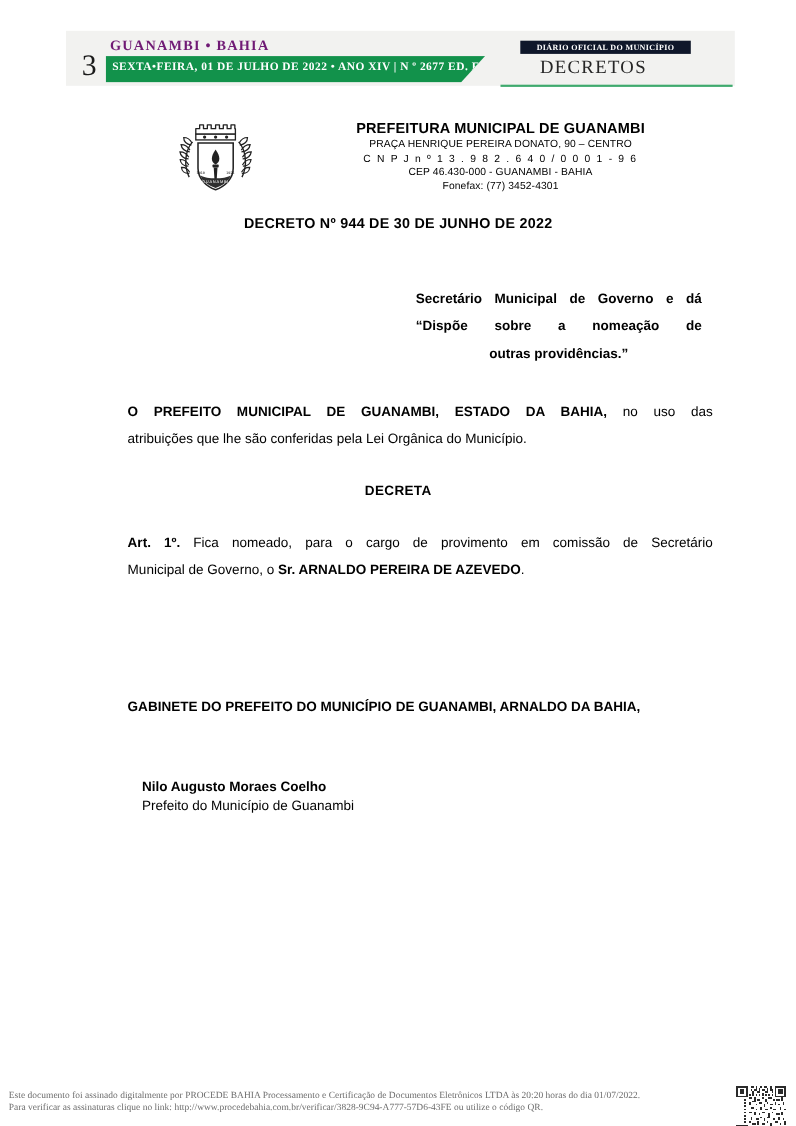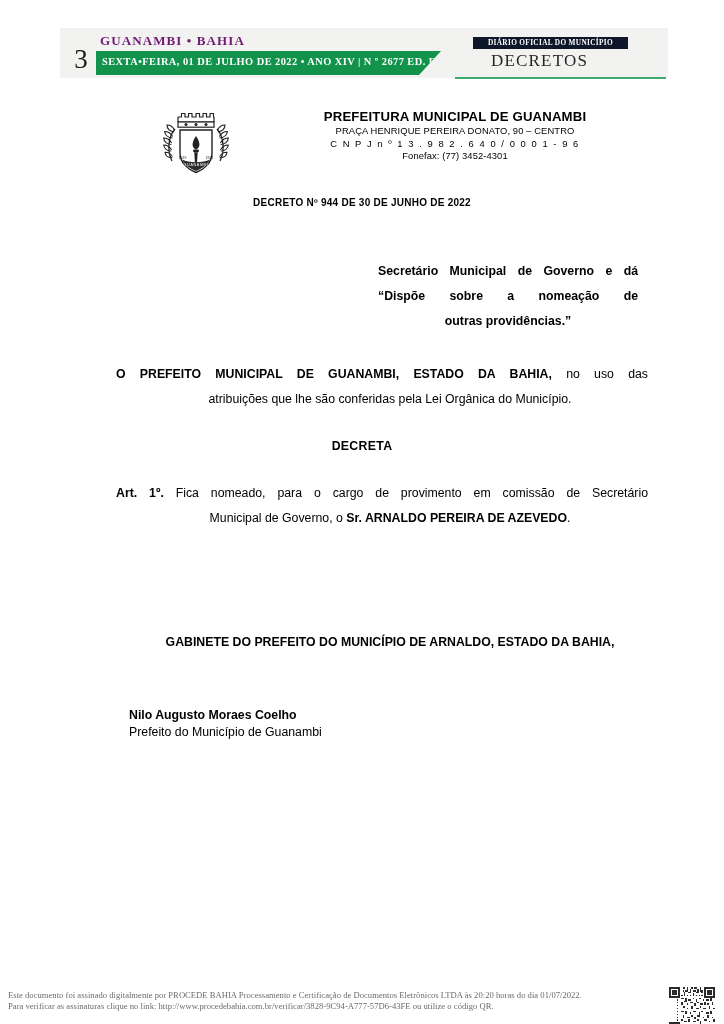--- a/index.html
+++ b/index.html
@@ -178,21 +178,21 @@
     white-space: nowrap;
   }
 
   
   .decree-title {
     position: absolute;
     left: 60px;
     top: 194px;
     width: 604px;
     text-align: center;
-    font-size: 10px;
+    font-size: 13px;
     font-weight: bold;
     letter-spacing: 0.25px;
     line-height: 18px;
   }
 
   .ementa {
     position: absolute;
     left: 378px;
     top: 259px;
     width: 260px;
@@ -211,21 +211,21 @@
 
   .para {
     position: absolute;
     left: 116px;
     width: 532px;
     font-size: 12.3px;
     line-height: 25px;
     text-align: justify;
   }
   .para .j { display: block; text-align: justify; text-align-last: justify; }
-  .para .last { display: block; text-align: center; margin-left: 16px; }
+  .para .last { display: block; text-align: left; }
   .para b { font-weight: bold; }
 
   .preamble { top: 362px; }
   .decreta {
     position: absolute;
     left: 60px;
     top: 436px;
     width: 604px;
     text-align: center;
     font-size: 12.3px;
@@ -350,20 +350,21 @@
         <text x="38" y="63.2" font-family="Liberation Sans, sans-serif" font-size="3.6" fill="#ffffff" text-anchor="middle" letter-spacing="0.7">GUANAMBI</text>
         <text x="24.5" y="55.5" font-family="Liberation Sans, sans-serif" font-size="3.4" fill="#222" text-anchor="middle">1919</text>
         <text x="51.5" y="55.5" font-family="Liberation Sans, sans-serif" font-size="3.4" fill="#222" text-anchor="middle">1921</text>
       </svg>
     </div>
 
     <div class="org-text">
       <div class="org-name">PREFEITURA MUNICIPAL DE GUANAMBI</div>
       <div class="org-addr">PRAÇA HENRIQUE PEREIRA DONATO, 90 – CENTRO</div>
       <div class="org-cnpj">C N P J   n º   1 3 . 9 8 2 . 6 4 0 / 0 0 0 1 - 9 6</div>
+      <div class="org-cep">CEP 46.430-000 - GUANAMBI - BAHIA</div>
       <div class="org-fone">Fonefax: (77) 3452-4301</div>
     </div>
   </div>
 
   <div class="decree-title">DECRETO Nº 944 DE 30 DE JUNHO DE 2022</div>
 
   <div class="ementa">
     <span class="j">Secretário Municipal de Governo e dá</span>
     <span class="j">“Dispõe sobre a nomeação de</span>
     <span class="last">outras providências.”</span>
@@ -376,21 +377,21 @@
 
   <div class="decreta">DECRETA</div>
 
   <div class="para art1">
     <span class="j"><b>Art. 1º.</b><span> Fica nomeado, para o cargo de provimento em comissão de Secretário</span></span>
     <span class="last"><span>Municipal de Governo, o </span><b>Sr. ARNALDO PEREIRA DE AZEVEDO</b><span>.</span></span>
   </div>
 
 
   <div class="para gabinete">
-    <span class="last"><b>GABINETE DO PREFEITO DO MUNICÍPIO DE ARNALDO, ESTADO DA BAHIA,</b></span>
+    <span class="last"><b>GABINETE DO PREFEITO DO MUNICÍPIO DE GUANAMBI, ARNALDO DA BAHIA,</b></span>
   </div>
 
   <div class="signature">
     <div class="sig-name">Nilo Augusto Moraes Coelho</div>
     <div class="sig-role">Prefeito do Município de Guanambi</div>
   </div>
 
   <div class="footer">
     <div class="footer-text">
       <div>Este documento foi assinado digitalmente por PROCEDE BAHIA Processamento e Certificação de Documentos Eletrônicos LTDA às 20:20 horas do dia 01/07/2022.</div>

